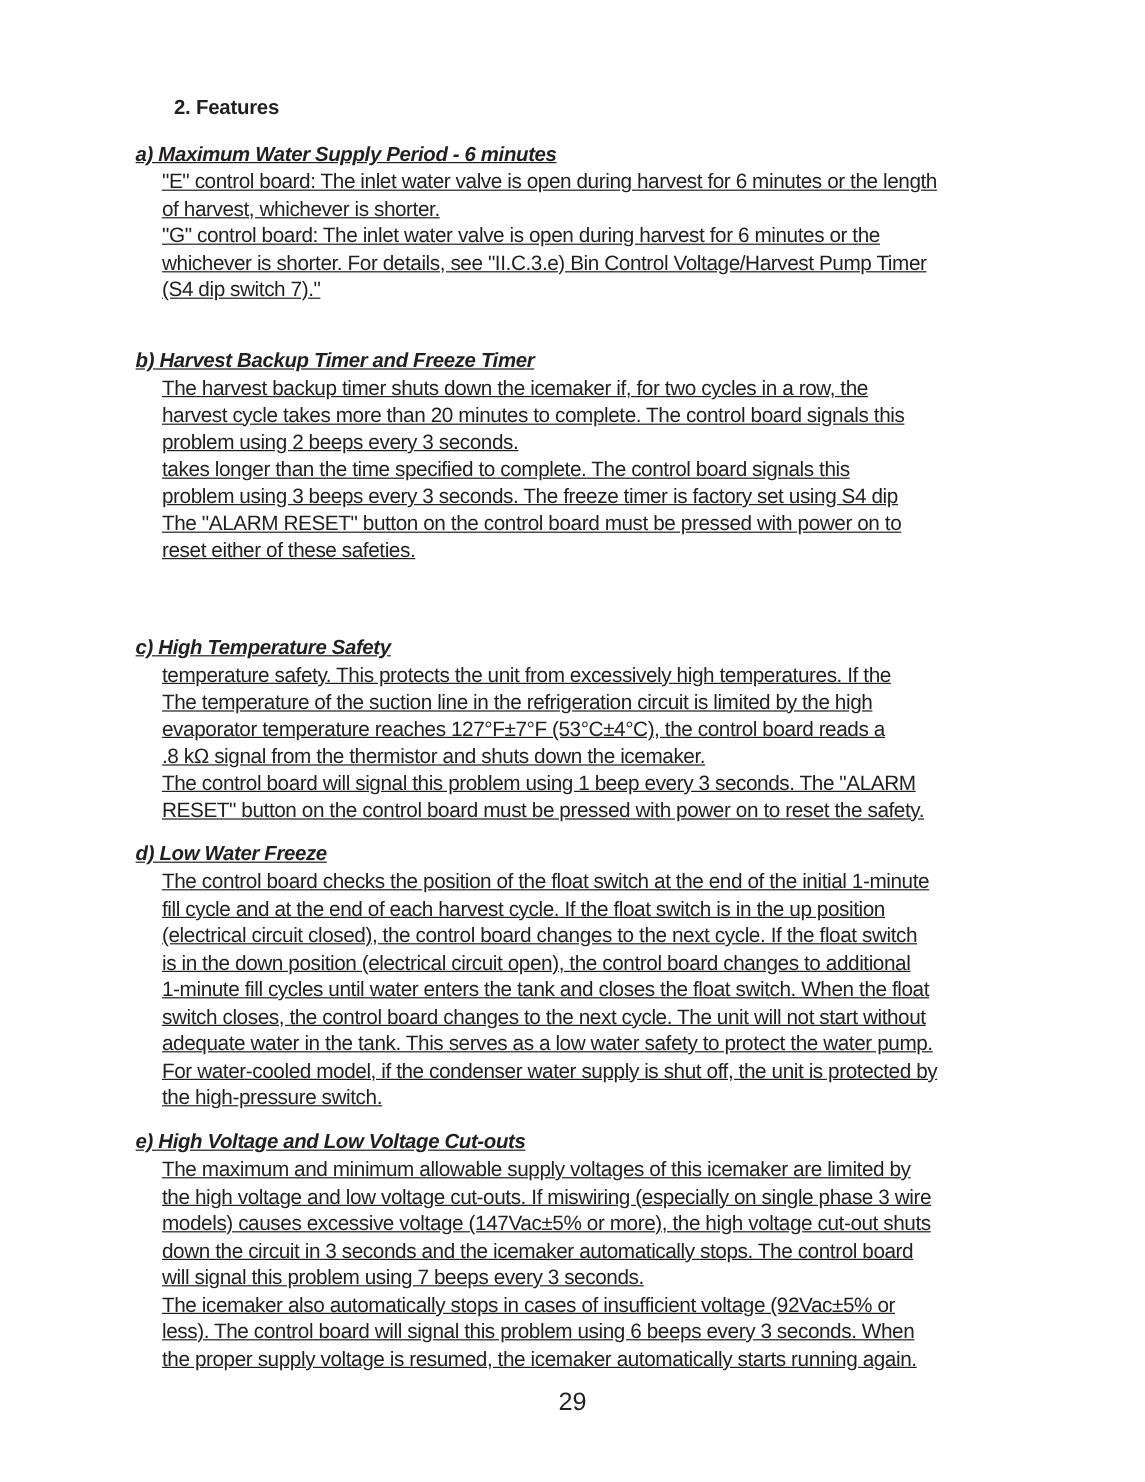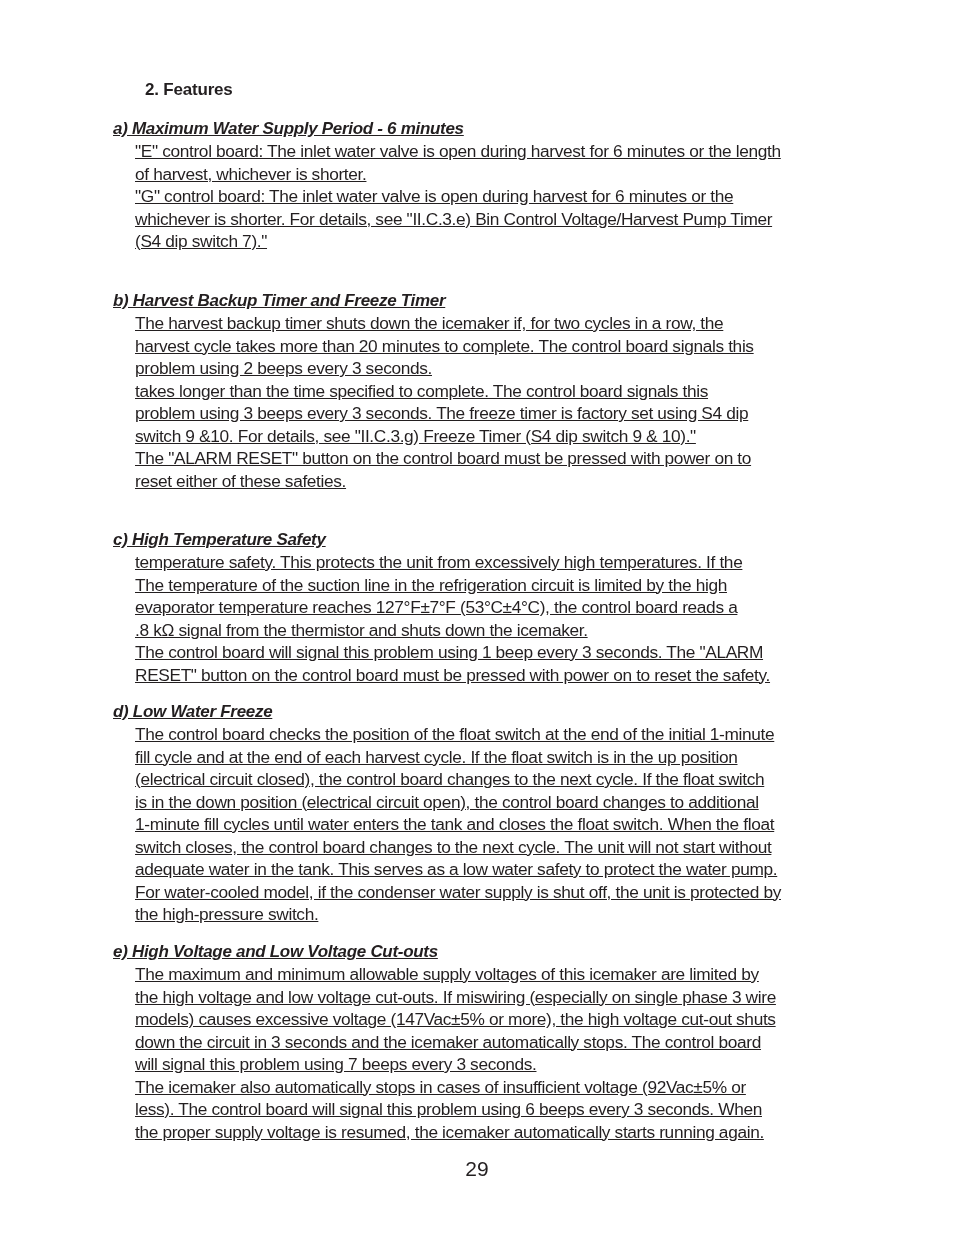--- a/index.html
+++ b/index.html
@@ -30,21 +30,20 @@
     <div class="line">(S4 dip switch 7)."</div>
   </div>
 
   <div class="sub" style="top:290px">
     <h3>b) Harvest Backup Timer and Freeze Timer</h3>
     <div class="line">The harvest backup timer shuts down the icemaker if, for two cycles in a row, the</div>
     <div class="line">harvest cycle takes more than 20 minutes to complete. The control board signals this</div>
     <div class="line">problem using 2 beeps every 3 seconds.</div>
     <div class="line">takes longer than the time specified to complete. The control board signals this</div>
     <div class="line">problem using 3 beeps every 3 seconds. The freeze timer is factory set using S4 dip</div>
-    <div class="line">switch 9 &amp;10. For details, see "II.C.3.g) Freeze Timer (S4 dip switch 9 &amp; 10)."</div>
     <div class="line">The "ALARM RESET" button on the control board must be pressed with power on to</div>
     <div class="line">reset either of these safeties.</div>
   </div>
 
   <div class="sub" style="top:529px">
     <h3>c) High Temperature Safety</h3>
     <div class="line">temperature safety. This protects the unit from excessively high temperatures. If the</div>
     <div class="line">The temperature of the suction line in the refrigeration circuit is limited by the high</div>
     <div class="line">evaporator temperature reaches 127°F±7°F (53°C±4°C), the control board reads a</div>
     <div class="line">.8 kΩ signal from the thermistor and shuts down the icemaker.</div>

